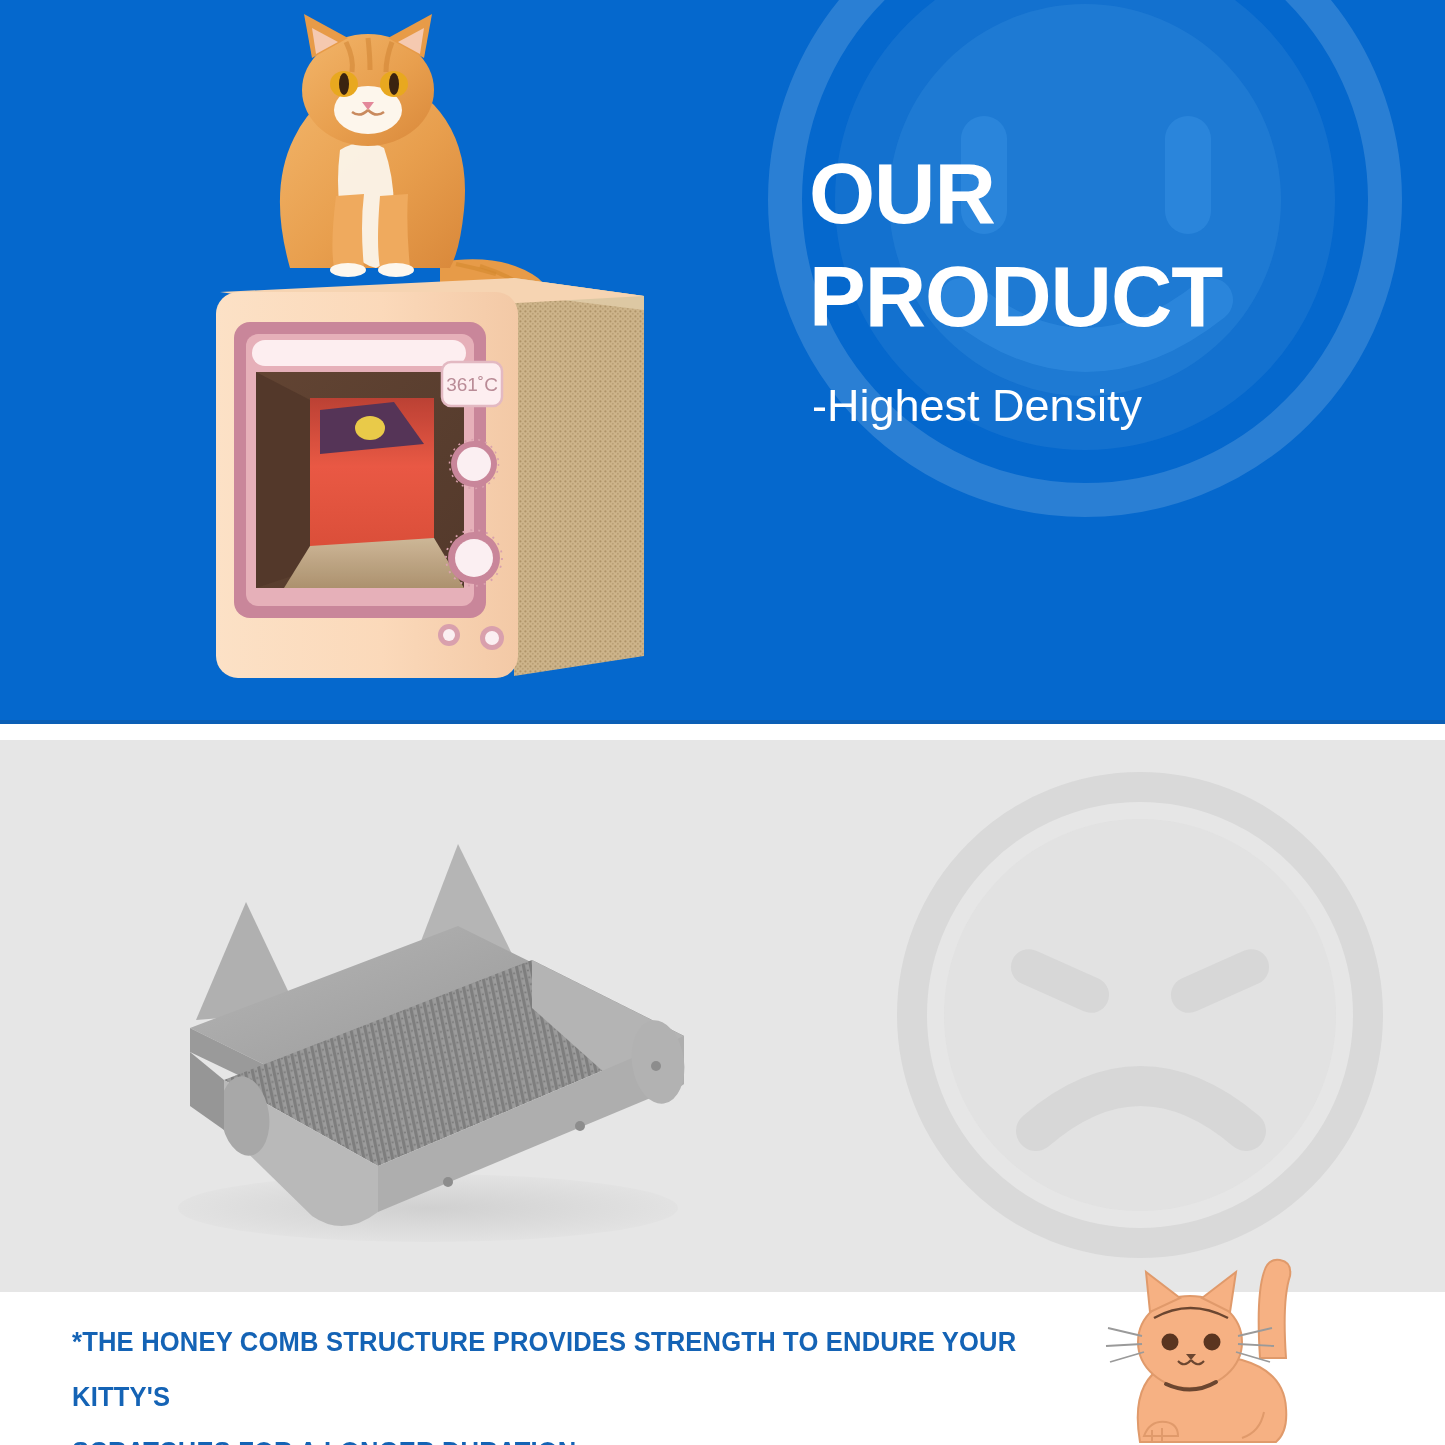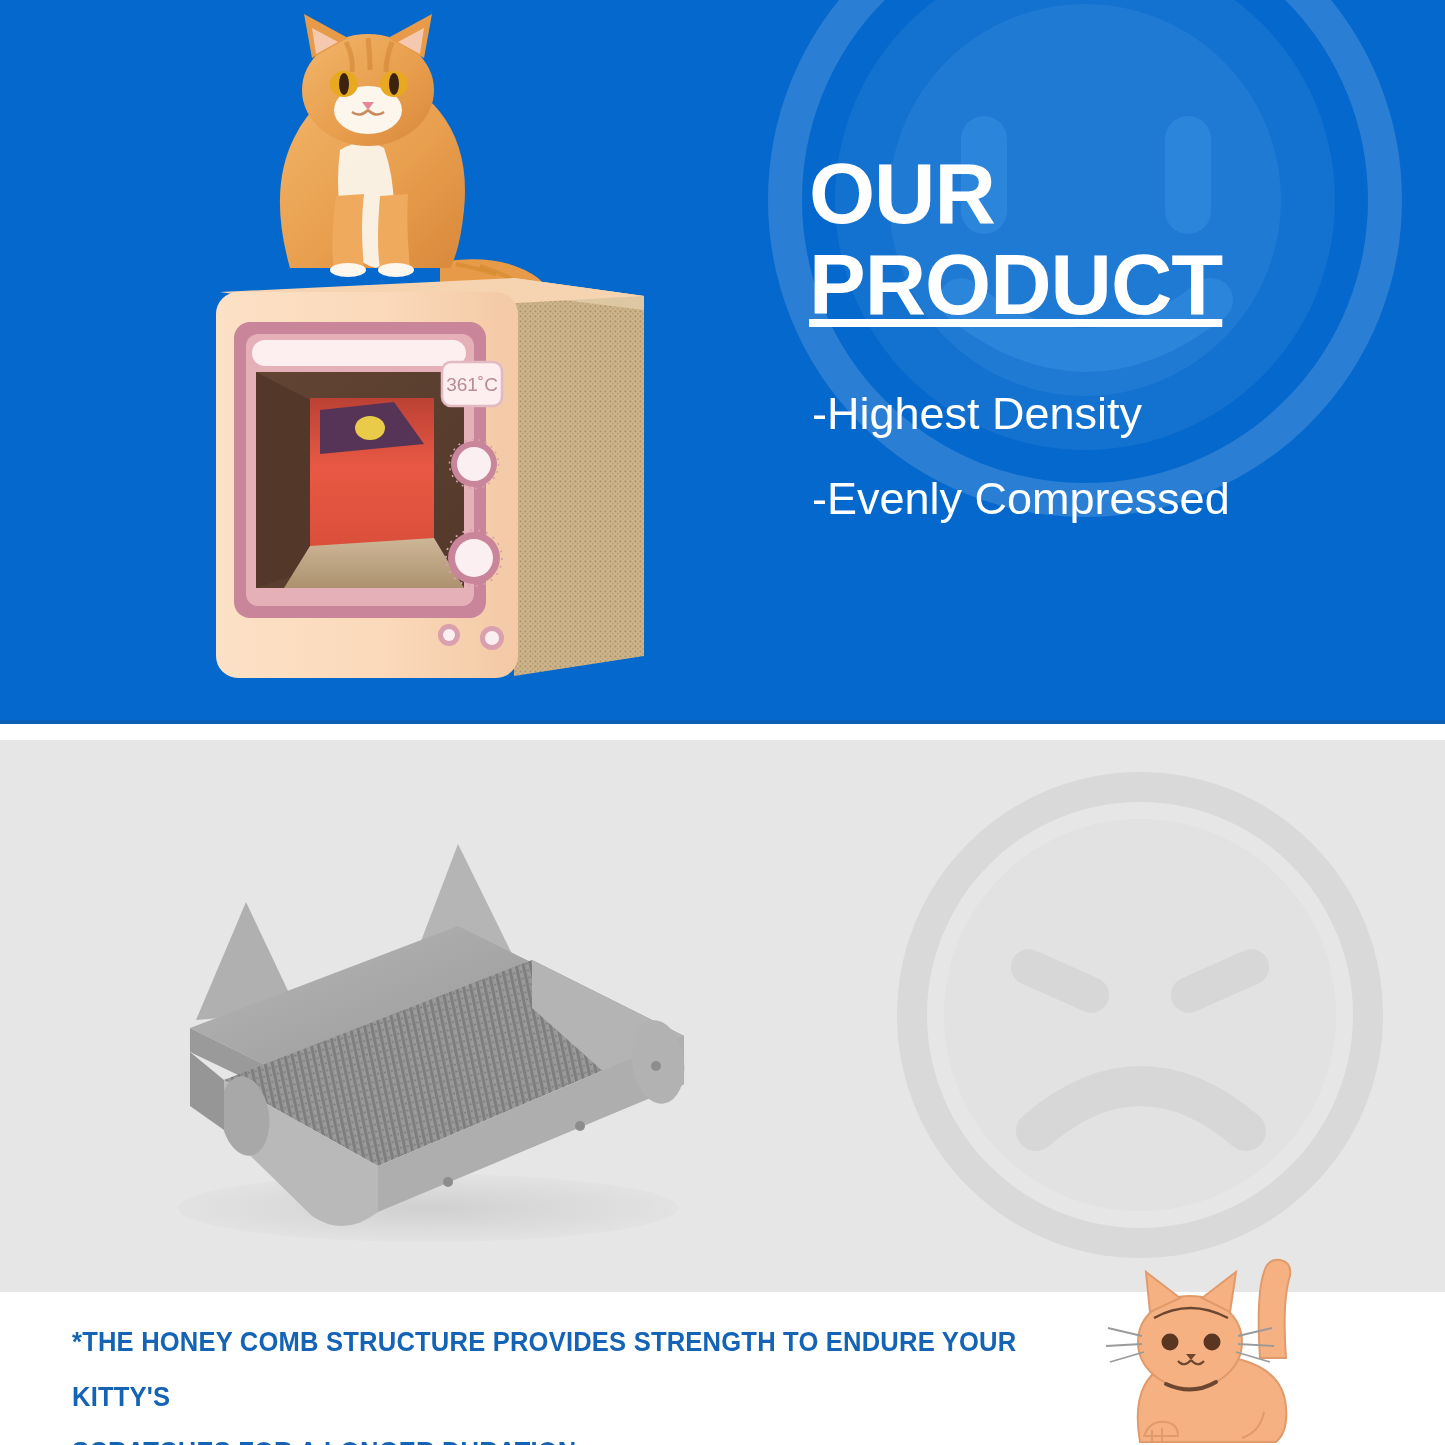--- a/index.html
+++ b/index.html
@@ -30,28 +30,28 @@
     background:#e6e6e6; overflow:hidden;
   }
   .wm-bad { position:absolute; right:55px; top:25px; width:500px; height:500px; }
 
   
   .head-our {
     position:absolute; left:809px; top:152px; width:520px;
     color:#ffffff; font-weight:bold; font-size:85px; line-height:0.98;
     letter-spacing:-1px;
   }
-  .head-our .l2 { display:block; margin-top:8px;text-decoration:underline; }
+  .head-our .l2 { display:block; margin-top:20px; }
 
   
   .bullets-our {
     position:absolute; left:812px; top:383px; width:560px;
     color:#ffffff; font-size:45px; line-height:1.0;
   }
-  .bullets-our .b { display:block; margin-bottom:40px; white-space:nowrap;margin-top:8px; }
+  .bullets-our .b { display:block; margin-bottom:40px; white-space:nowrap; }
 
   
   .footer {
     position:absolute; left:0; top:1292px; width:1328px; height:153px;
     background:#ffffff;
     text-decoration:underline;
   }
   .footer-text {
     position:absolute; left:72px; top:22px; width:1120px;
     color:#1463b5; font-weight:bold; font-size:27.5px; line-height:2.0;
@@ -206,21 +206,20 @@
       </g>
     </svg>
 
     <h1 class="head-our">
       <span>OUR</span>
       <span class="l2">PRODUCT</span>
     </h1>
 
     <div class="bullets-our">
       <span class="b">-Highest Density</span>
-      <span class="b">-Evenly Compressed</span>
     </div>
   </div>
 
   <div class="panel-gray">
 
     <svg class="wm-bad" viewBox="0 0 500 500">
       <circle cx="250" cy="250" r="228" fill="none" stroke="#d9d9d9" stroke-width="30"></circle>
       <circle cx="250" cy="250" r="196" fill="#e0e0e0" opacity="0.85"></circle>
       <rect x="118" y="198" width="104" height="36" rx="18" fill="#d7d7d7" transform="rotate(24 170 216)"></rect>
       <rect x="278" y="198" width="104" height="36" rx="18" fill="#d7d7d7" transform="rotate(-24 330 216)"></rect>

